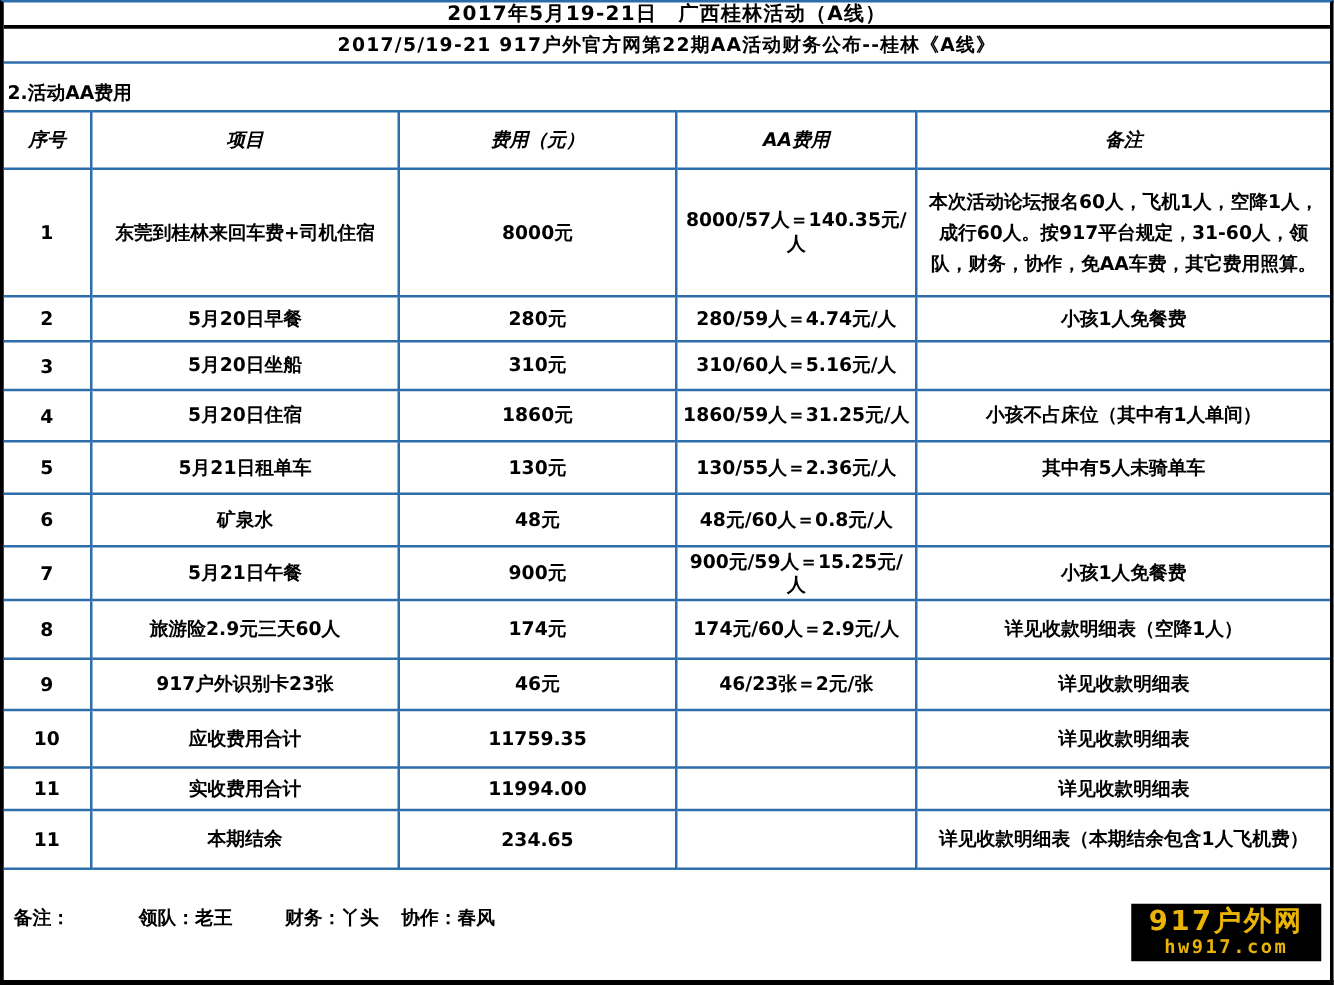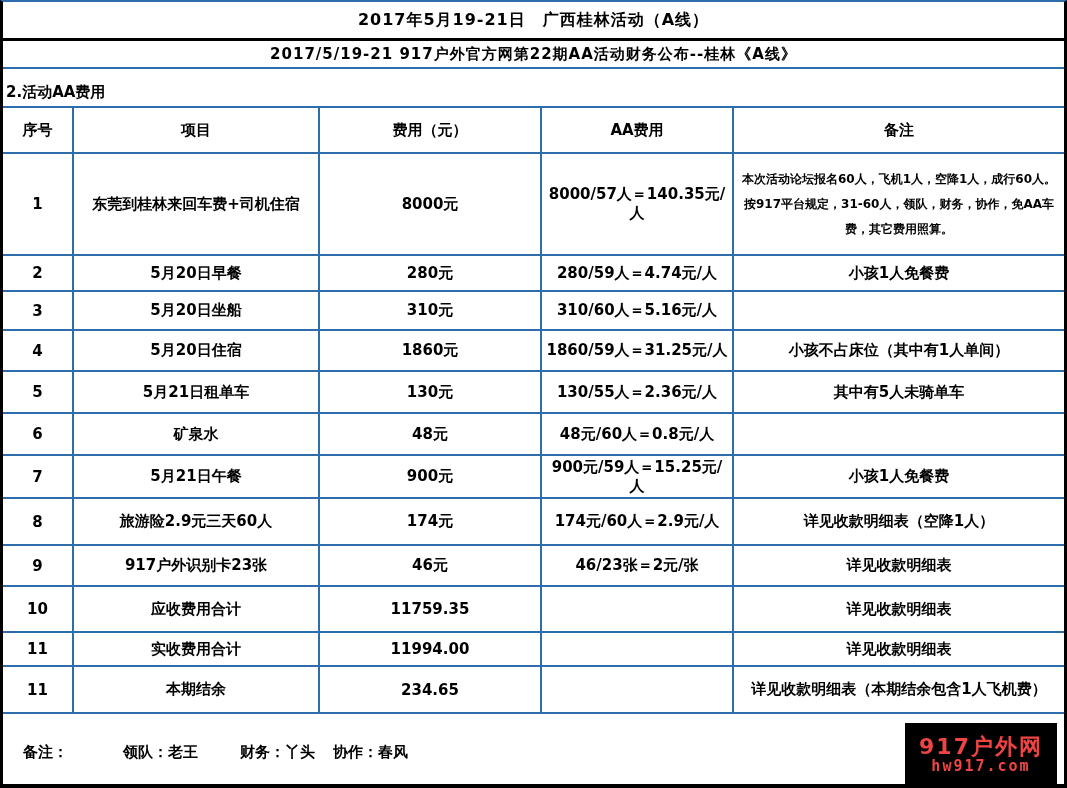--- a/index.html
+++ b/index.html
@@ -14,21 +14,21 @@
     font-weight: bold;
     color: #000000;
     border-left: 3px solid #000000;
     border-right: 3px solid #000000;
     border-bottom: 4px solid #000000;
     border-top: 2px solid #2e6dac;
     overflow: hidden;
   }
 
   .title-row1 {
-    height: 39px;
+    height: 21px;
     display: flex;
     align-items: center;
     justify-content: center;
     font-size: 16px;
     border-bottom: 3px solid #000000;
     letter-spacing: 1px;
   }
   .title-row2 {
     height: 28px;
     display: flex;
@@ -67,29 +67,29 @@
   table.aa-table th:last-child,
   table.aa-table td:last-child { border-right: none; }
 
   col.c-no   { width: 70px; }
   col.c-item { width: 246px; }
   col.c-fee  { width: 222px; }
   col.c-aa   { width: 192px; }
   col.c-note { width: 331px; }
 
   thead tr { height: 46px; }
-  thead th { font-size: 15px; }
+  thead th { font-size: 15px; font-style: italic; }
 
   td.note-cell {
     text-align: left;
     padding-left: 6px;
     padding-right: 6px;
   }
   tr.r1 td.note-cell {
-    font-size: 12px;
+    font-size: 15px;
     line-height: 25px;
     padding-top: 2px;
     padding-bottom: 2px;
   }
 
   tr.r1  { height: 102px; }
   tr.r2  { height: 36px; }
   tr.r3  { height: 39px; }
   tr.r4  { height: 41px; }
   tr.r5  { height: 42px; }
@@ -102,32 +102,32 @@
   tr.r12 { height: 47px; }
 
   .footer {
     position: relative;
     height: 77px;
     display: flex;
     align-items: center;
     padding-left: 8px;
     font-size: 15px;
   }
-  .footer .f-label   { margin-right: 55px; margin-left: 12px; }
+  .footer .f-label   { margin-right: 55px; }
   .footer .f-leader  { margin-right: 42px; }
   .footer .f-finance { margin-right: 18px; }
 
   .site-badge {
     position: absolute;
     right: 7px;
     bottom: 4px;
     width: 152px;
-    height: 64px;
+    height: 46px;
     background: #000000;
-    color: #ef4444;
+    color: #eab308;
     display: flex;
     flex-direction: column;
     align-items: center;
     justify-content: center;
     line-height: 1;
   }
   .site-badge .badge-line1 {
     font-size: 22px;
     letter-spacing: 2px;
     margin-bottom: 1px;

